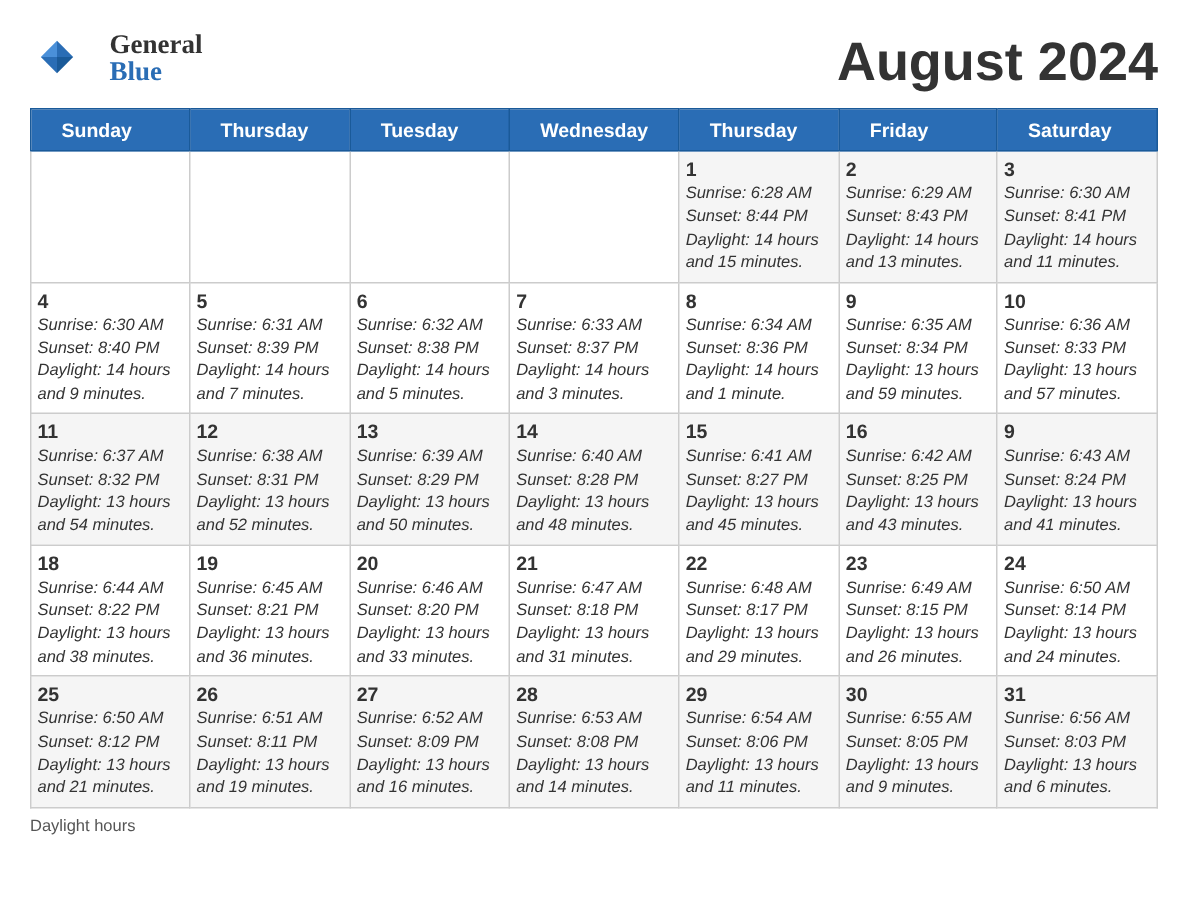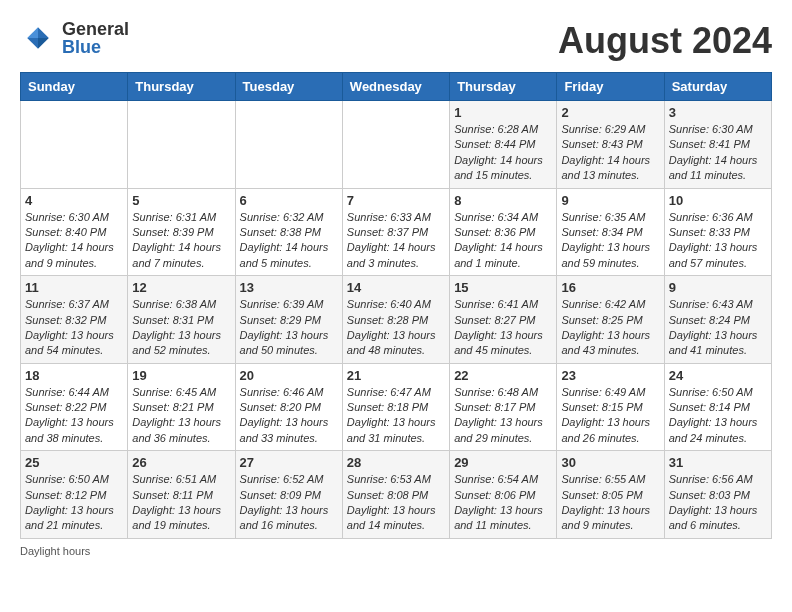--- a/index.html
+++ b/index.html
@@ -12,21 +12,22 @@
     }
     .header {
       display: flex;
       justify-content: space-between;
       align-items: flex-start;
       margin-bottom: 10px;
     }
     .logo {
       display: flex;
       align-items: flex-end;
-      gap: 6px;
+      gap: 17px;
+      font-family: Liberation Serif, serif;
     }
     .logo-text {
       display: flex;
       flex-direction: column;
       font-size: 18px;
       font-weight: bold;
       line-height: 1;
     }
     .logo-general { color: #333; }
     .logo-blue { color: #2a6db5; }
@@ -47,21 +48,21 @@
       color: #555;
     }
     table {
       width: 100%;
       border-collapse: collapse;
       font-size: 11px;
     }
     thead tr th {
       background: #2a6db5;
       color: #fff;
-      padding: 6px 7px;
+      padding: 6px 20px;
       text-align: left;
       font-size: 13px;
       font-weight: bold;
       border: 1px solid #1a5a99;
     }
     tbody tr td {
       border: 1px solid #ccc;
       vertical-align: top;
       padding: 4px;
       width: calc(100% / 7);

